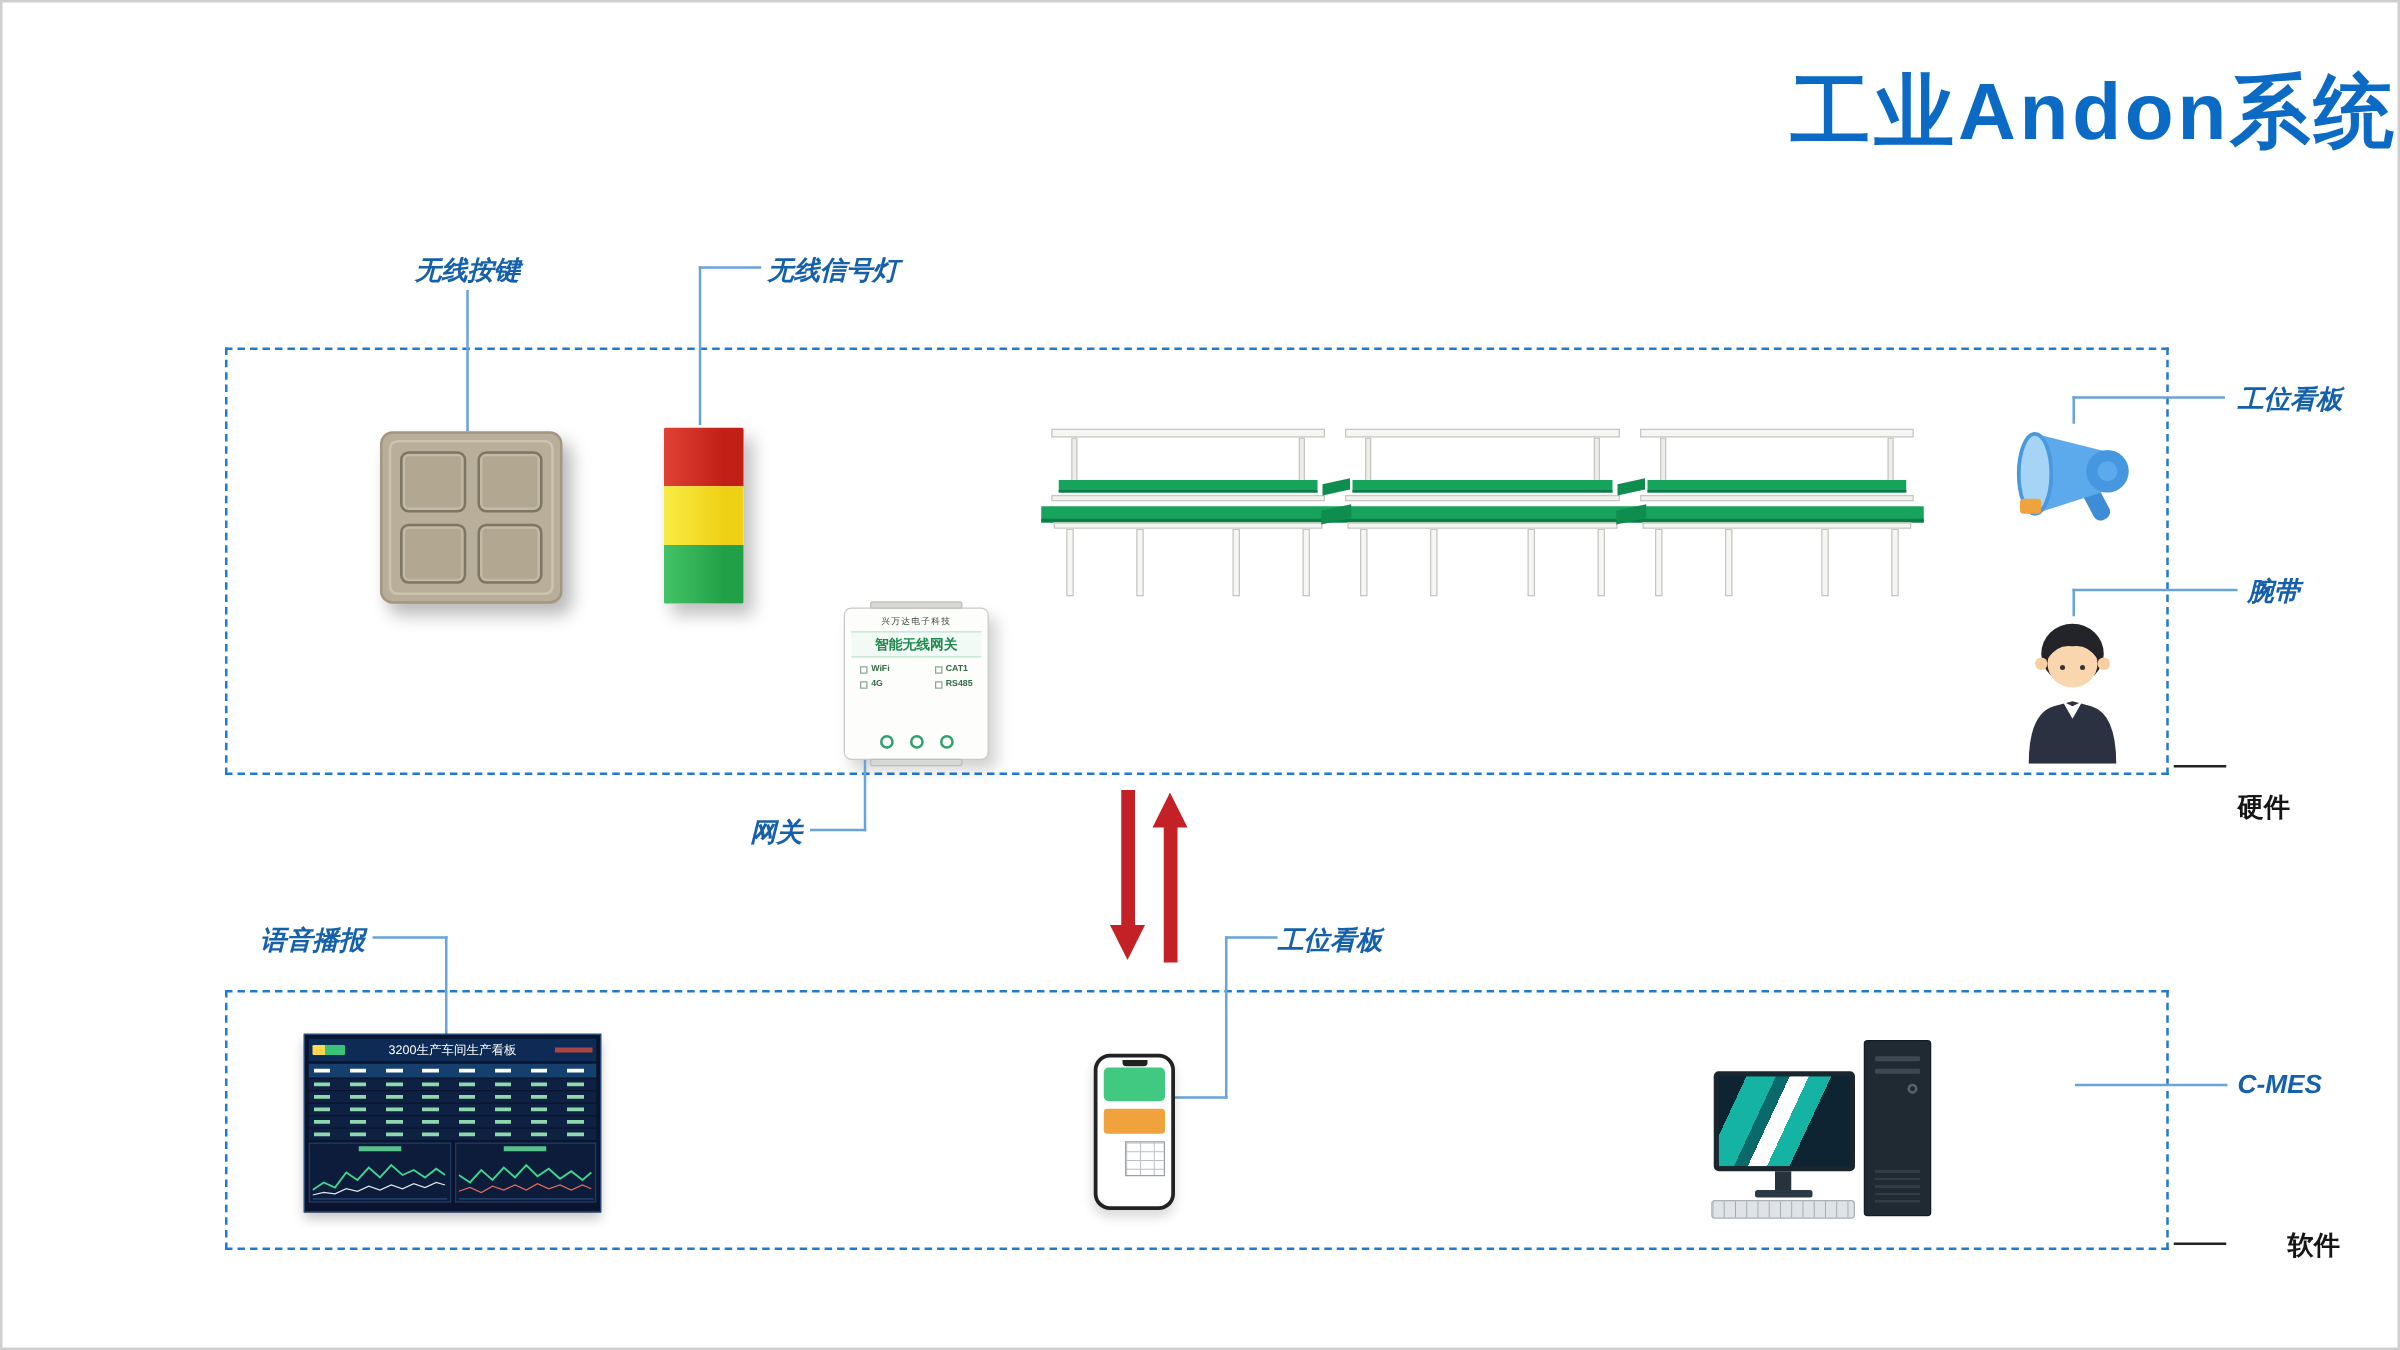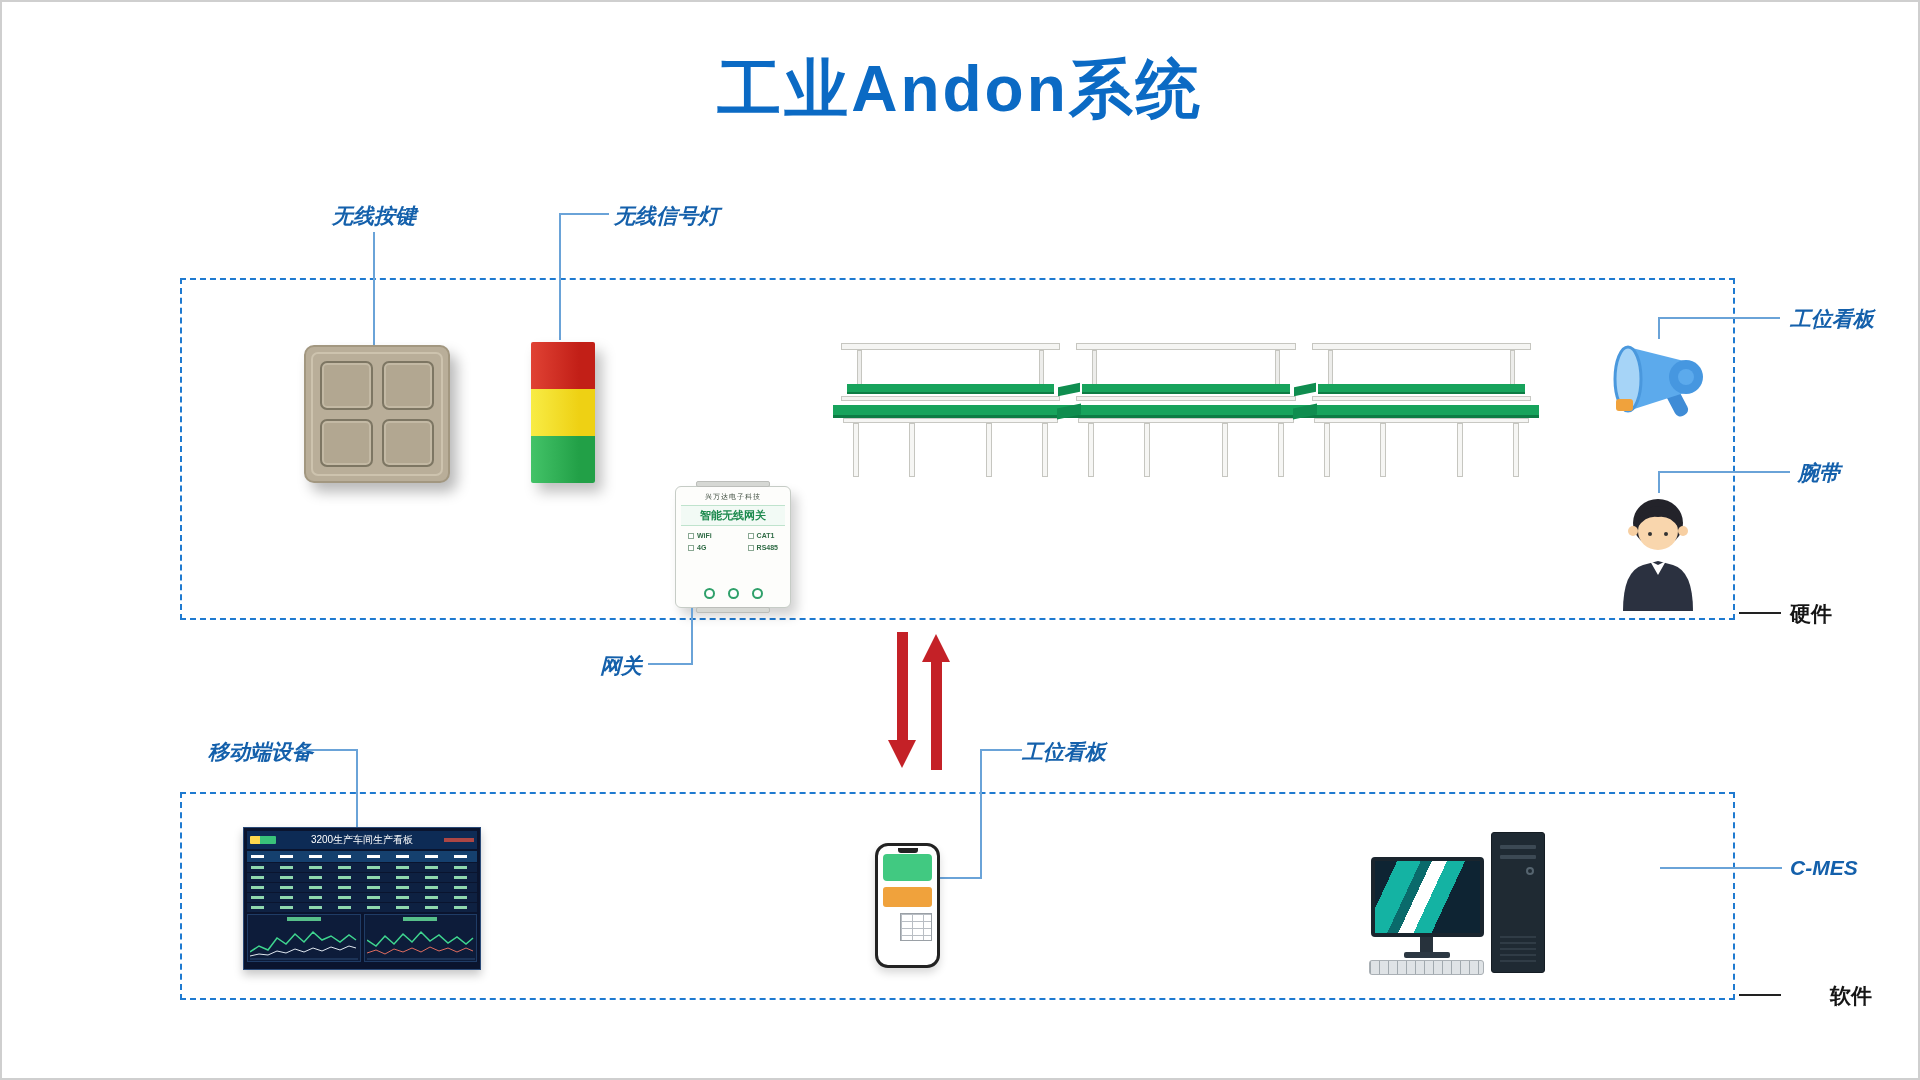--- a/index.html
+++ b/index.html
@@ -1,20 +1,20 @@
 <!DOCTYPE html>
 <html><head>
 <meta charset="utf-8">
 <style>
   * { margin:0; padding:0; box-sizing:border-box; }
   html,body { background:#ffffff; }
   body { font-family:"Liberation Sans","DejaVu Sans",sans-serif; }
   .canvas { position:relative; width:1920px; height:1080px; background:#fff; border:2px solid #cfcfcf; overflow:hidden; }
 
-  .title { position:absolute; top:44px; left:0; width:100%; text-align:center;
+  .title { position:absolute; top:44px; left:0; width:100%; text-align:right;
            font-size:64px; font-weight:800; color:#0b6ac4; letter-spacing:3px; }
 
   .zone { position:absolute; border:2px dashed #1f7ad0; }
   .zone.hw { left:178px; top:276px; width:1555px; height:342px; }
   .zone.sw { left:178px; top:790px; width:1555px; height:208px; }
 
   .callout { position:absolute; color:#1460ab; font-weight:700; font-size:21px; white-space:nowrap;font-style:italic; }
   .sect-label { position:absolute; color:#151515; font-weight:700; font-size:21px; white-space:nowrap; }
   .cline { position:absolute; background:#6aa3d8; }
   .cline.h { height:2px; } .cline.v { width:2px; }
@@ -280,30 +280,30 @@
       <ellipse cx="47" cy="42" rx="20" ry="19" fill="#f9d6ad"></ellipse>
       <path d="M27 38 Q27 18 47 17 Q67 18 67 38 Q59 26 47 28 Q35 26 27 38 Z" fill="#23232a"></path>
       <circle cx="39" cy="45" r="2" fill="#333"></circle>
       <circle cx="55" cy="45" r="2" fill="#333"></circle>
       <path d="M12 122 Q12 82 32 76 L47 72 L62 76 Q82 82 82 122 Z" fill="#2b3140"></path>
       <path d="M39 72 L47 86 L55 72 L47 76 Z" fill="#ffffff"></path>
     </svg>
   </div>
 
   <div class="tick" style="left:1737px; top:610px; width:42px;"></div>
-  <div class="sect-label" style="left:1788px; top:598px;">硬件</div>
+  <div class="sect-label" style="left:1788px; top:630px;">硬件</div>
 
   <div class="flow-arrows">
     <span class="fa-body fa-down-body"></span>
     <span class="fa-down-head"></span>
     <span class="fa-body fa-up-body"></span>
     <span class="fa-up-head"></span>
   </div>
 
-  <div class="callout" style="left:206px; top:736px;">移动端设备</div>
+  <div class="callout" style="left:206px; top:736px;">语音播报</div>
   <div class="cline h" style="left:296px; top:747px; width:60px;"></div>
   <div class="cline v" style="left:354px; top:747px; height:80px;"></div>
   <div class="kanban">
     <div class="k-head">
       <span class="k-logo"></span>
       <span class="k-title">3200生产车间生产看板</span>
       <span class="k-time"></span>
     </div>
     <div class="k-table">
       <div class="k-row hd"></div>

